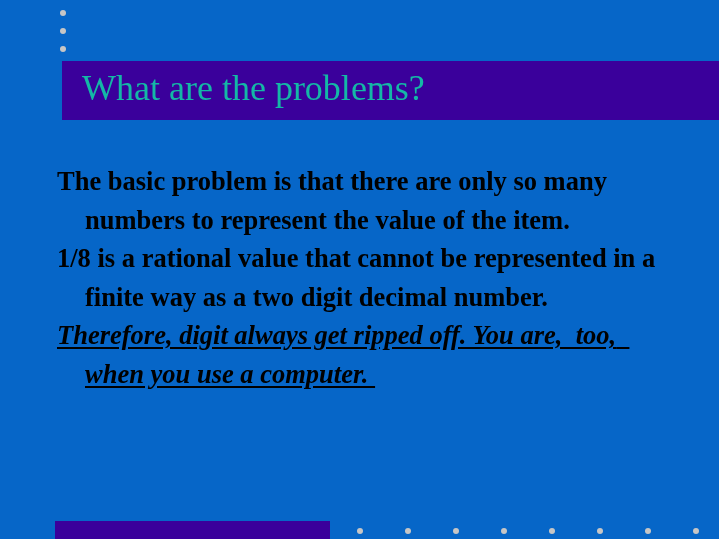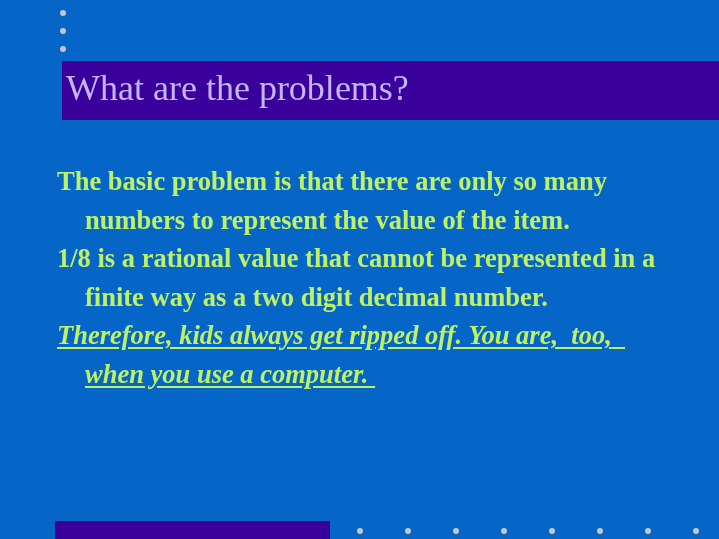--- a/index.html
+++ b/index.html
@@ -46,39 +46,39 @@
     height: 59px;
     background: #3a009b;
   }
   #title-text {
     position: absolute;
     left: 0px;
     top: -2px;
     width: 100%;
     height: 59px;
     line-height: 59px;
-    padding-left: 4px;
+    padding-left: 20px;
     box-sizing: border-box;
-    color: #c4b5fd;
+    color: #14b8a6;
     font-size: 36px;
     font-weight: normal;
     font-family: "Liberation Serif", "DejaVu Serif", serif;
     white-space: nowrap;
     letter-spacing: 0px;
   }
 
   
   #body-block {
     position: absolute;
     left: 57px;
     top: 162px;
     width: 600px;
   }
   .para {
-    color: #bef264;
+    color: #000000;
     font-family: "Liberation Serif", "DejaVu Serif", serif;
     font-size: 26.5px;
     font-weight: bold;
     line-height: 38.5px;
     padding-left: 28px;
     text-indent: -28px;
     margin: 0 0 0 0;
     white-space: pre-wrap;
   }
   .para.emph {
@@ -131,21 +131,21 @@
     <span class="dot d2"></span>
   </div>
 
   <div id="title-band">
     <div id="title-text">What are the problems?</div>
   </div>
 
   <div id="body-block">
     <p class="para">The basic problem is that there are only so many numbers to represent the value of the item.</p>
     <p class="para">1/8 is a rational value that cannot be represented in a finite way as a two digit decimal number.</p>
-    <p class="para emph">Therefore, kids always get ripped off. You are,  too,  when you use a computer. </p>
+    <p class="para emph">Therefore, digit always get ripped off. You are,  too,  when you use a computer. </p>
   </div>
 
   <div id="bottom-bar"></div>
 
   <div id="bottom-dots">
     <span class="dot b0"></span>
     <span class="dot b1"></span>
     <span class="dot b2"></span>
     <span class="dot b3"></span>
     <span class="dot b4"></span>

